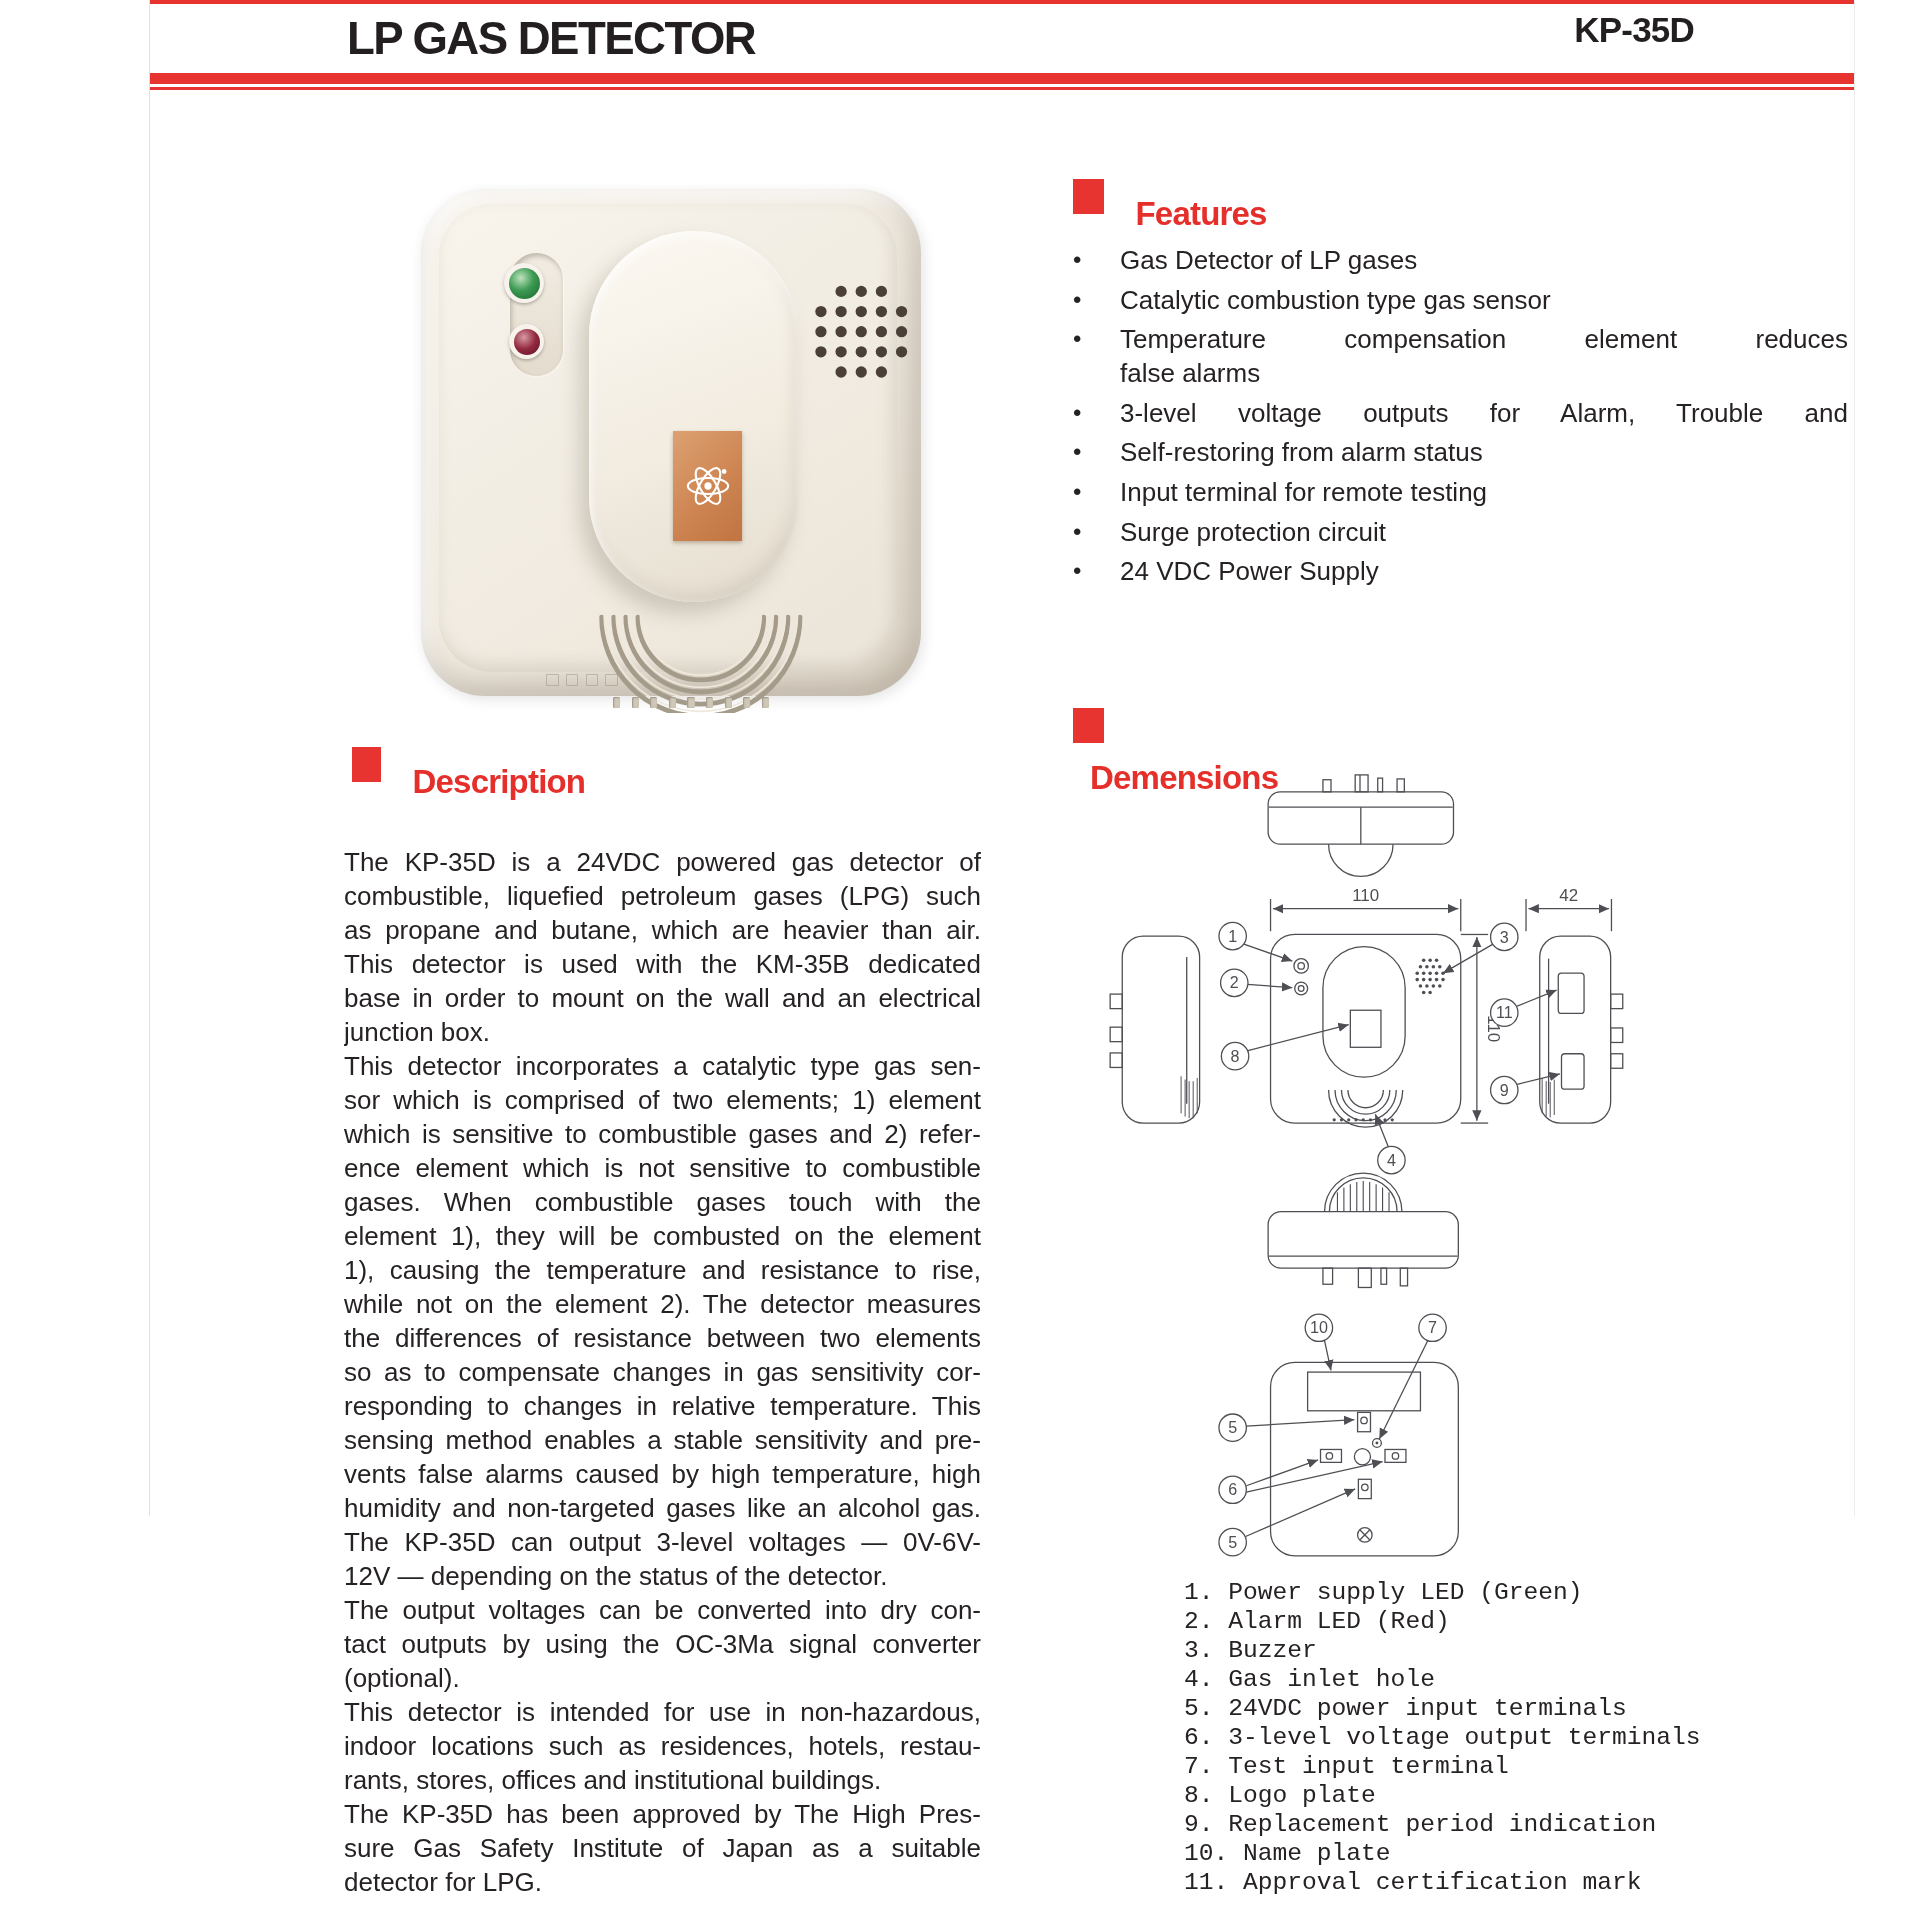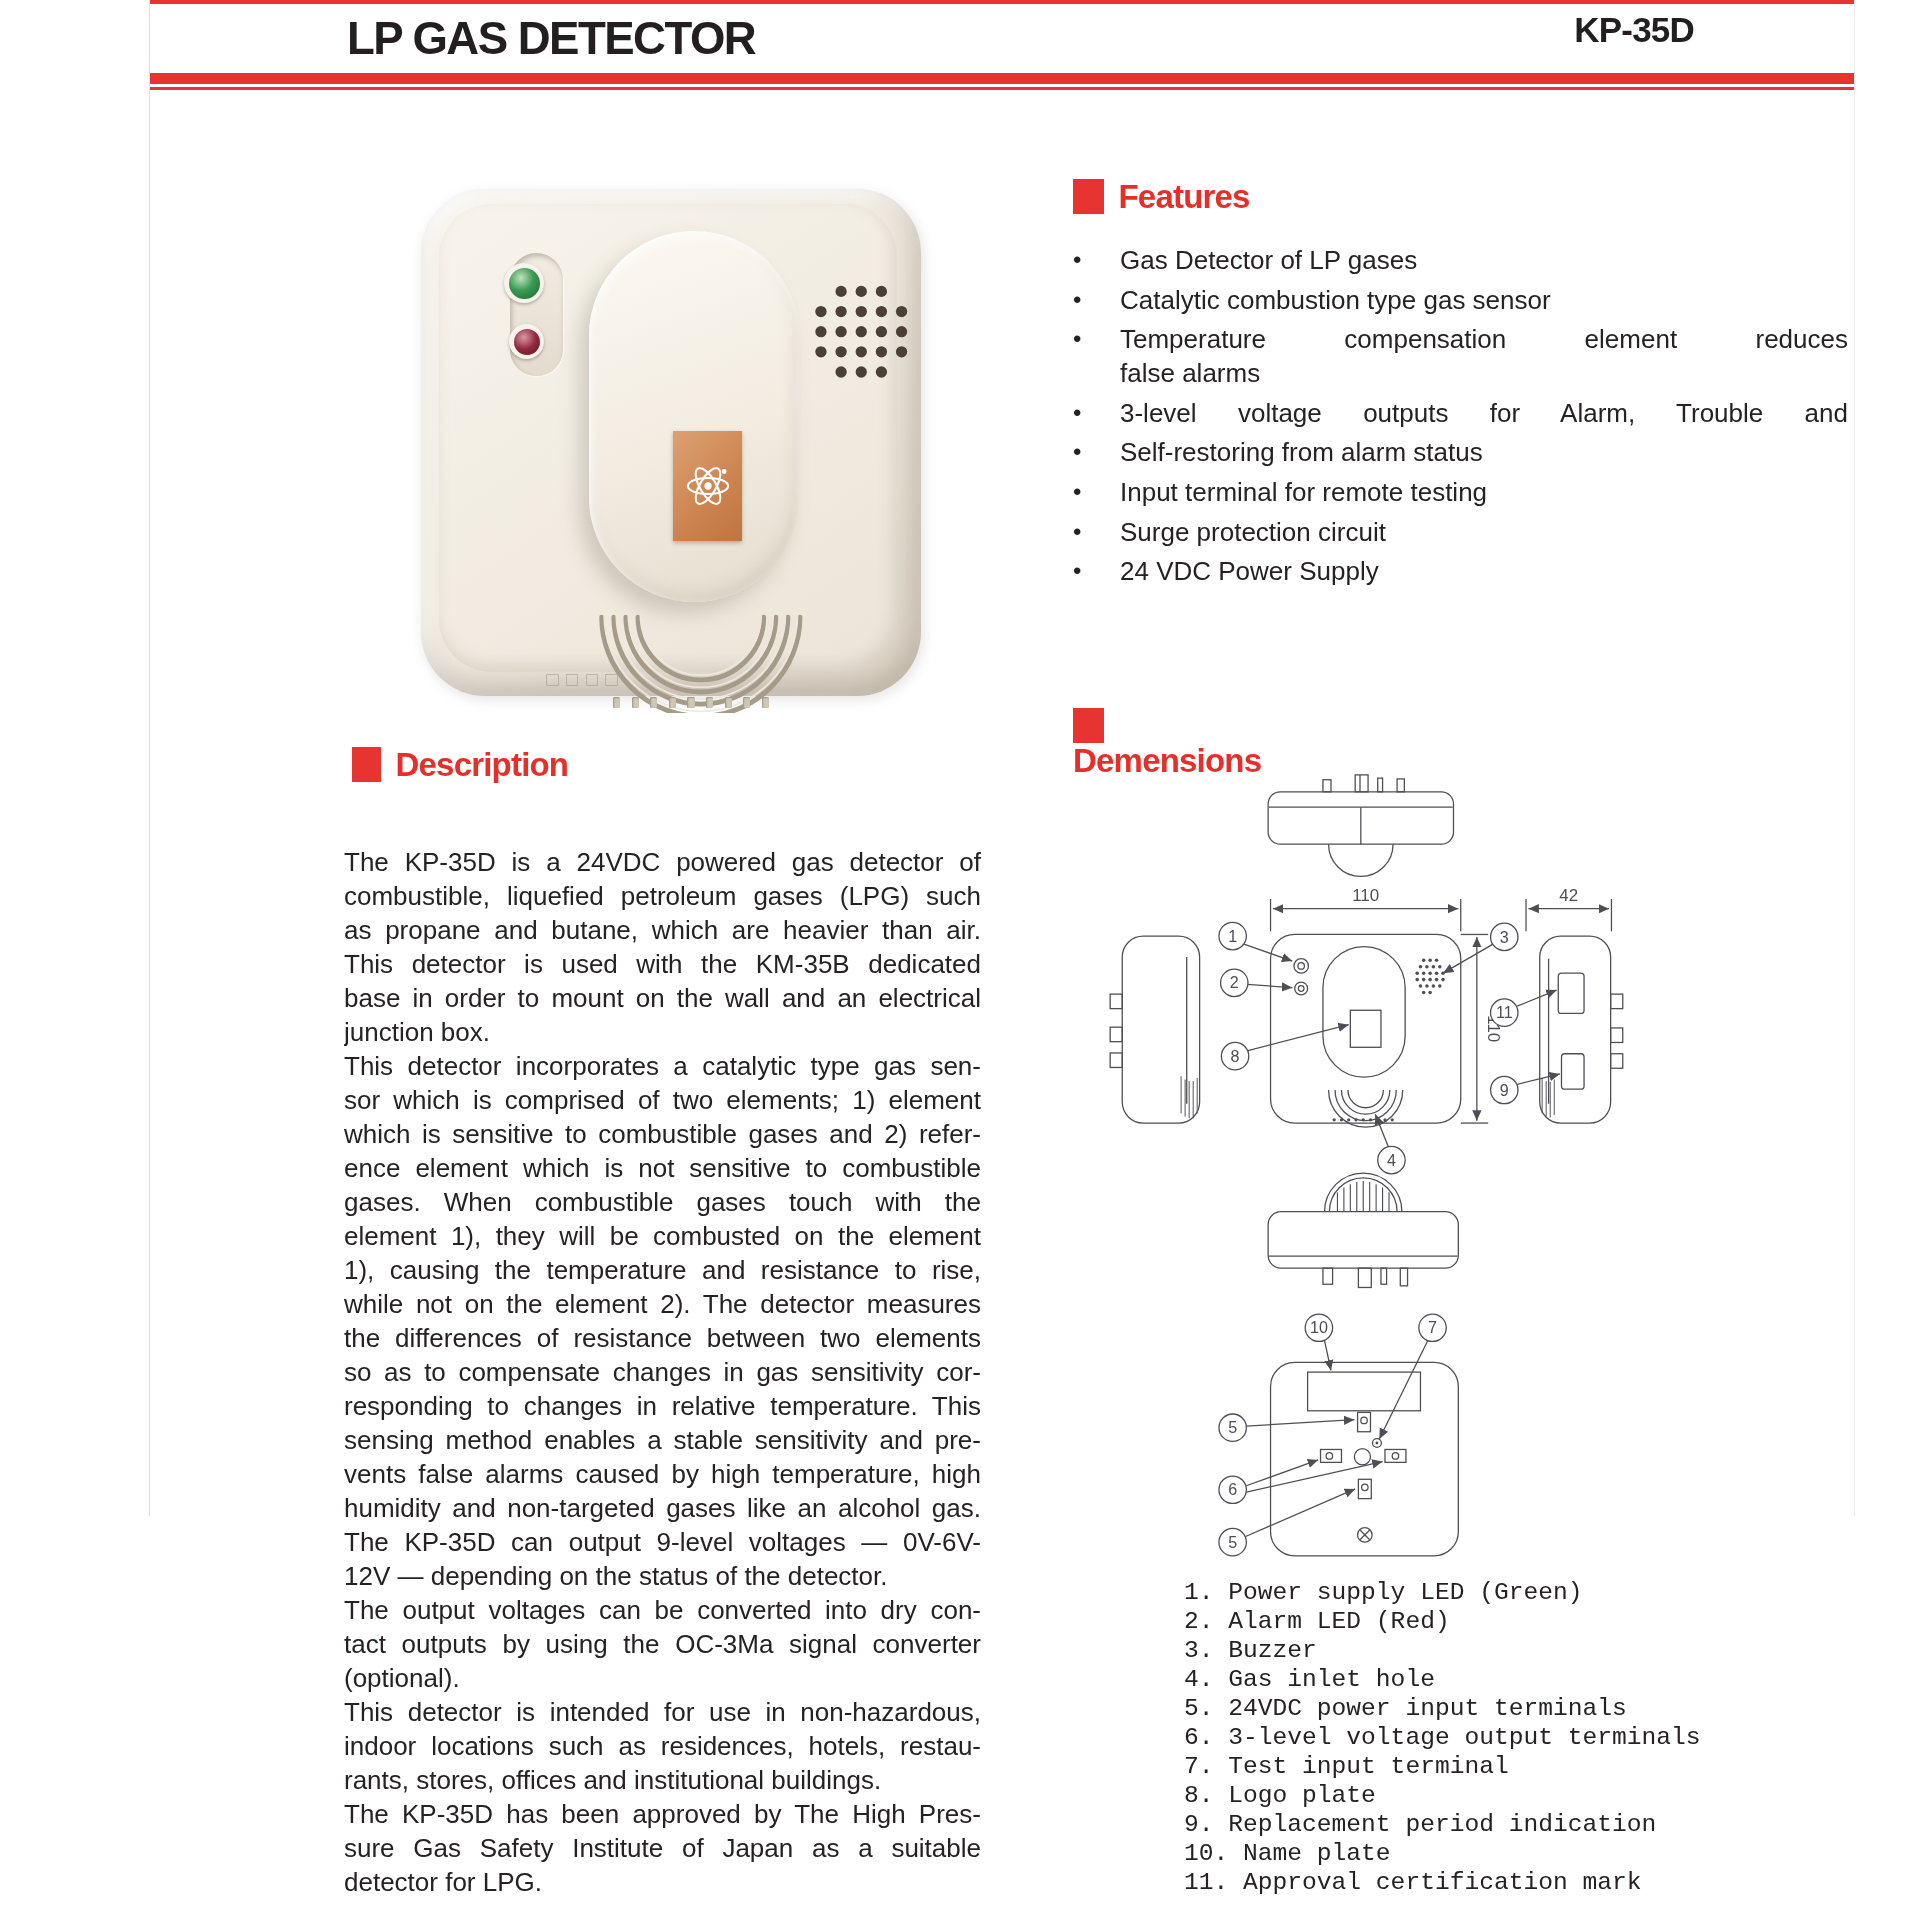--- a/index.html
+++ b/index.html
@@ -19,21 +19,21 @@
   .model-number {
     position:absolute; right:160px; top:9.7px; font-size:35px; font-weight:bold;
     letter-spacing:-0.8px; color:#231f20; white-space:nowrap;
   }
   .rule-thick { position:absolute; left:0; top:73px; width:100%; height:10.5px; background:#e73431; }
   .rule-thin  { position:absolute; left:0; top:87px; width:100%; height:3.2px; background:#e73431; }
 
   
   .sec-head { position:absolute; display:flex; align-items:flex-start; }
   .red-square { width:31px; height:35px; background:#e73431; margin-right:14.5px; flex:none; }
-  .sec-head h2 { margin:0; font-size:33px; font-weight:bold; color:#e52f2b; letter-spacing:-0.8px; line-height:35px; }
+  .sec-head h2 { margin:17px; font-size:33px; font-weight:bold; color:#e52f2b; letter-spacing:-0.8px; line-height:35px; }
 
   
   .photo { position:absolute; left:271px; top:189px; width:500px; height:524px; }
   .det-body {
     position:absolute; left:0; top:0; width:500px; height:507px; border-radius:64px;
     background:linear-gradient(135deg,#f8f4ed 0%,#f1ebe1 45%,#ddd5c7 100%);
     box-shadow:inset -8px -13px 27px rgba(120,110,95,.33), inset 6.4px 8px 16px rgba(255,255,255,.85), 2.4px 4px 13px rgba(0,0,0,.10);
   }
   .det-face {
     position:absolute; left:18px; top:14.5px; width:458px; height:468px; border-radius:53px;
@@ -208,21 +208,21 @@
           <div class="ln j">gases. When combustible gases touch with the</div>
           <div class="ln j">element 1), they will be combusted on the element</div>
           <div class="ln j">1), causing the temperature and resistance to rise,</div>
           <div class="ln j">while not on the element 2). The detector measures</div>
           <div class="ln j">the differences of resistance between two elements</div>
           <div class="ln j">so as to compensate changes in gas sensitivity cor-</div>
           <div class="ln j">responding to changes in relative temperature. This</div>
           <div class="ln j">sensing method enables a stable sensitivity and pre-</div>
           <div class="ln j">vents false alarms caused by high temperature, high</div>
           <div class="ln j">humidity and non-targeted gases like an alcohol gas.</div>
-          <div class="ln j">The KP-35D can output 9-level voltages — 0V-6V-</div>
+          <div class="ln j">The KP-35D can output 3-level voltages — 0V-6V-</div>
           <div class="ln">12V — depending on the status of the detector.</div>
         </div>
         <div>
           <div class="ln j">The output voltages can be converted into dry con-</div>
           <div class="ln j">tact outputs by using the OC-3Ma signal converter</div>
           <div class="ln">(optional).</div>
         </div>
         <div>
           <div class="ln j">This detector is intended for use in non-hazardous,</div>
           <div class="ln j">indoor locations such as residences, hotels, restau-</div>

